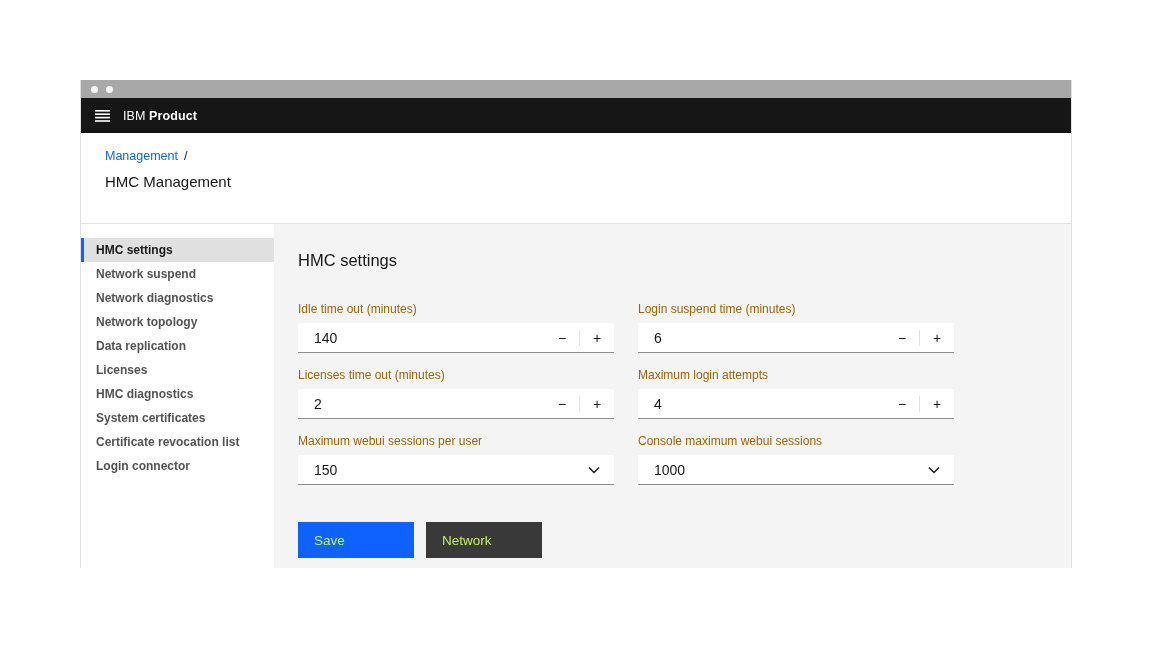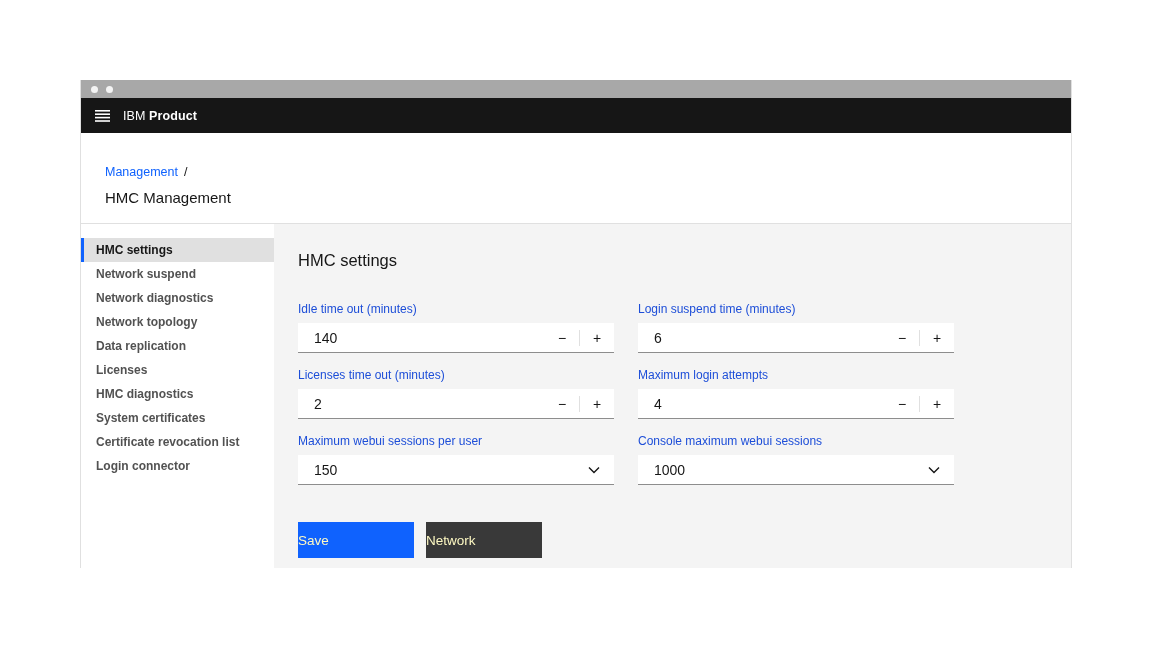--- a/index.html
+++ b/index.html
@@ -28,21 +28,21 @@
   }
   .menu-btn {
     width: 42px; height: 35px; display: flex; align-items: center; justify-content: center;
     cursor: pointer; background: transparent; border: none;
   }
   .brand { color: #ffffff; font-size: 12.5px; letter-spacing: 0.1px; }
   .brand b { font-weight: 700; }
 
   
   .title-zone { height: 90px; background: #ffffff; padding-left: 24px; }
-  .breadcrumb { padding-top: 32px; font-size: 12.5px; display: flex; gap: 6px; align-items: baseline; }
+  .breadcrumb { padding-top: 16px; font-size: 12.5px; display: flex; gap: 6px; align-items: baseline; }
   .breadcrumb a { color: #0f62fe; text-decoration: none; cursor: pointer; }
   .breadcrumb .sep { color: #161616; }
   .page-title { margin-top: 10px; font-size: 15px; font-weight: 400; color: #161616; }
 
   
   .body-row {
     display: flex; border-top: 1px solid #e0e0e0;
     height: 345px;
   }
   .sidenav {
@@ -59,21 +59,21 @@
 
   .content {
     flex: 1; background: #f4f4f4; padding: 27px 0 0 24px;
   }
   .content-heading { font-size: 16.5px; font-weight: 400; color: #161616; }
 
   .form-grid {
     margin-top: 32px;
     display: grid; grid-template-columns: 316px 316px; column-gap: 24px; row-gap: 15px;
   }
-  .field-label { font-size: 12px; color: #1d4ed8; margin-bottom: 7px; }
+  .field-label { font-size: 12px; color: #a16207; margin-bottom: 7px; }
 
   .number-input, .select-input {
     height: 30px; background: #ffffff; border-bottom: 1px solid #8d8d8d;
     display: flex; align-items: center;
   }
   .input-value {
     flex: 1; font-size: 14px; color: #161616; padding-left: 16px;
     background: transparent; border: none; outline: none;
     font-family: "Liberation Sans", sans-serif;
   }
@@ -83,21 +83,21 @@
     font-size: 14px; color: #161616; cursor: pointer;
     display: flex; align-items: center; justify-content: center;
     font-family: "Liberation Sans", sans-serif;
   }
   .step-divider { width: 1px; height: 16px; background: #e0e0e0; }
   .chevron-wrap { width: 40px; display: flex; align-items: center; justify-content: center; }
 
   .actions { margin-top: 37px; display: flex; gap: 12px; }
   .btn {
     width: 116px; height: 36px; border: none; cursor: pointer;
-    color: #fef9c3; font-size: 13.5px; text-align: left; 
+    color: #bef264; font-size: 13.5px; text-align: left; padding-left: 16px;
     font-family: "Liberation Sans", sans-serif;
   }
   .btn-primary { background: #0f62fe; }
   .btn-secondary { background: #393939; }
 </style>
 </head>
 <body>
 
 <div class="window">
 

